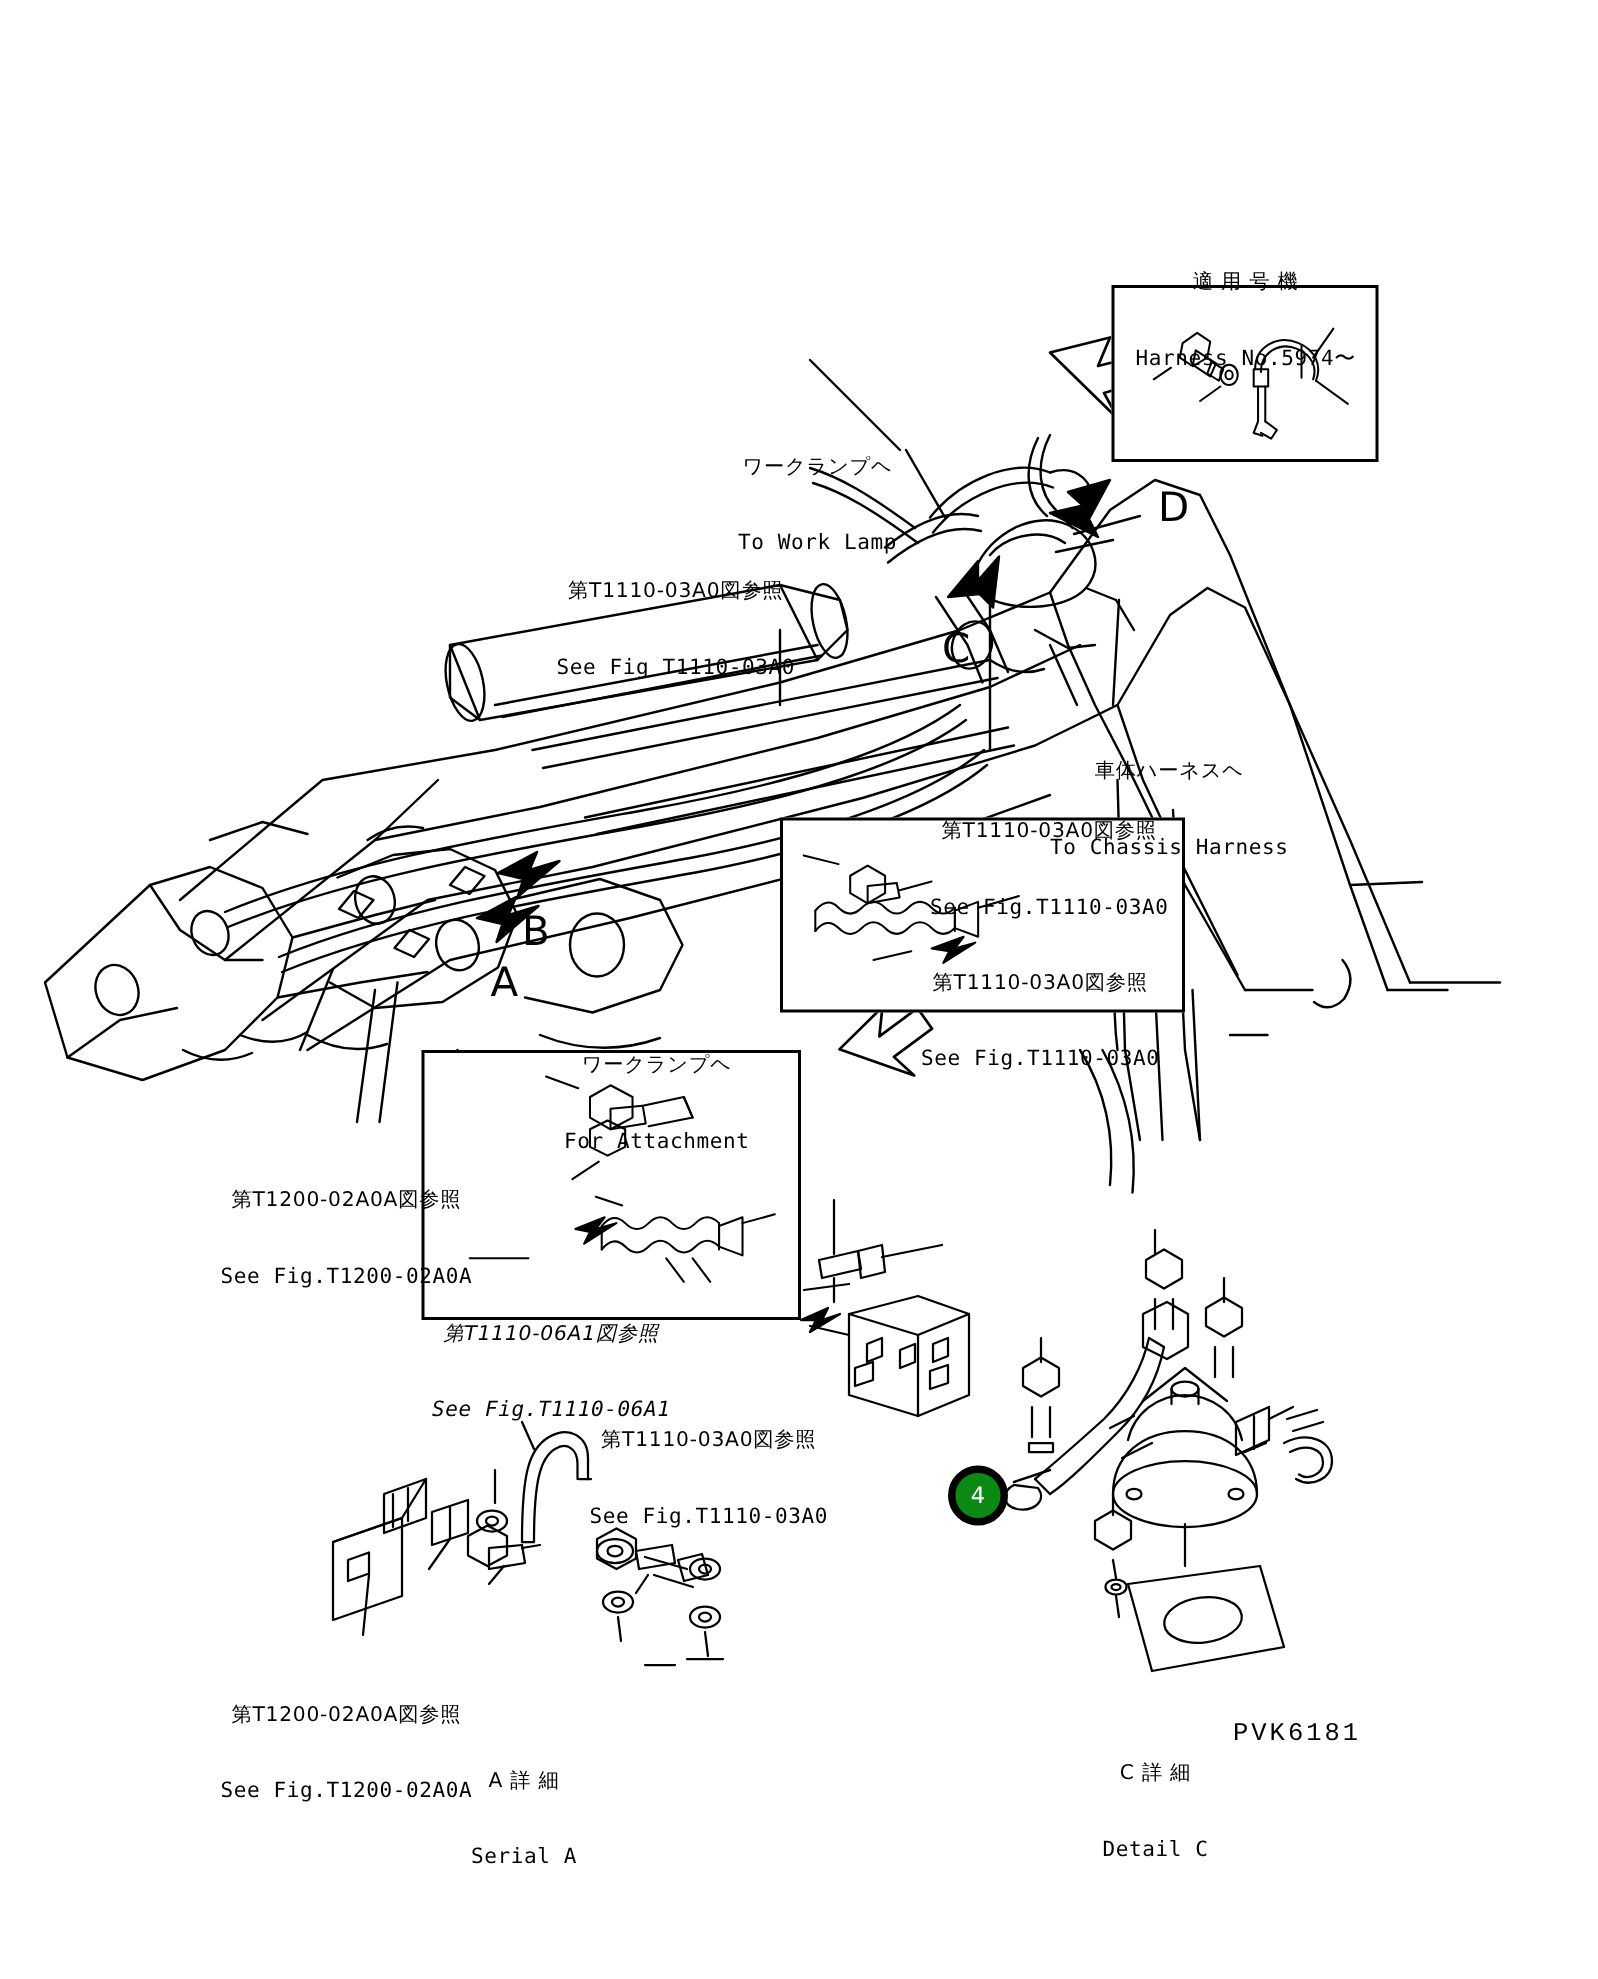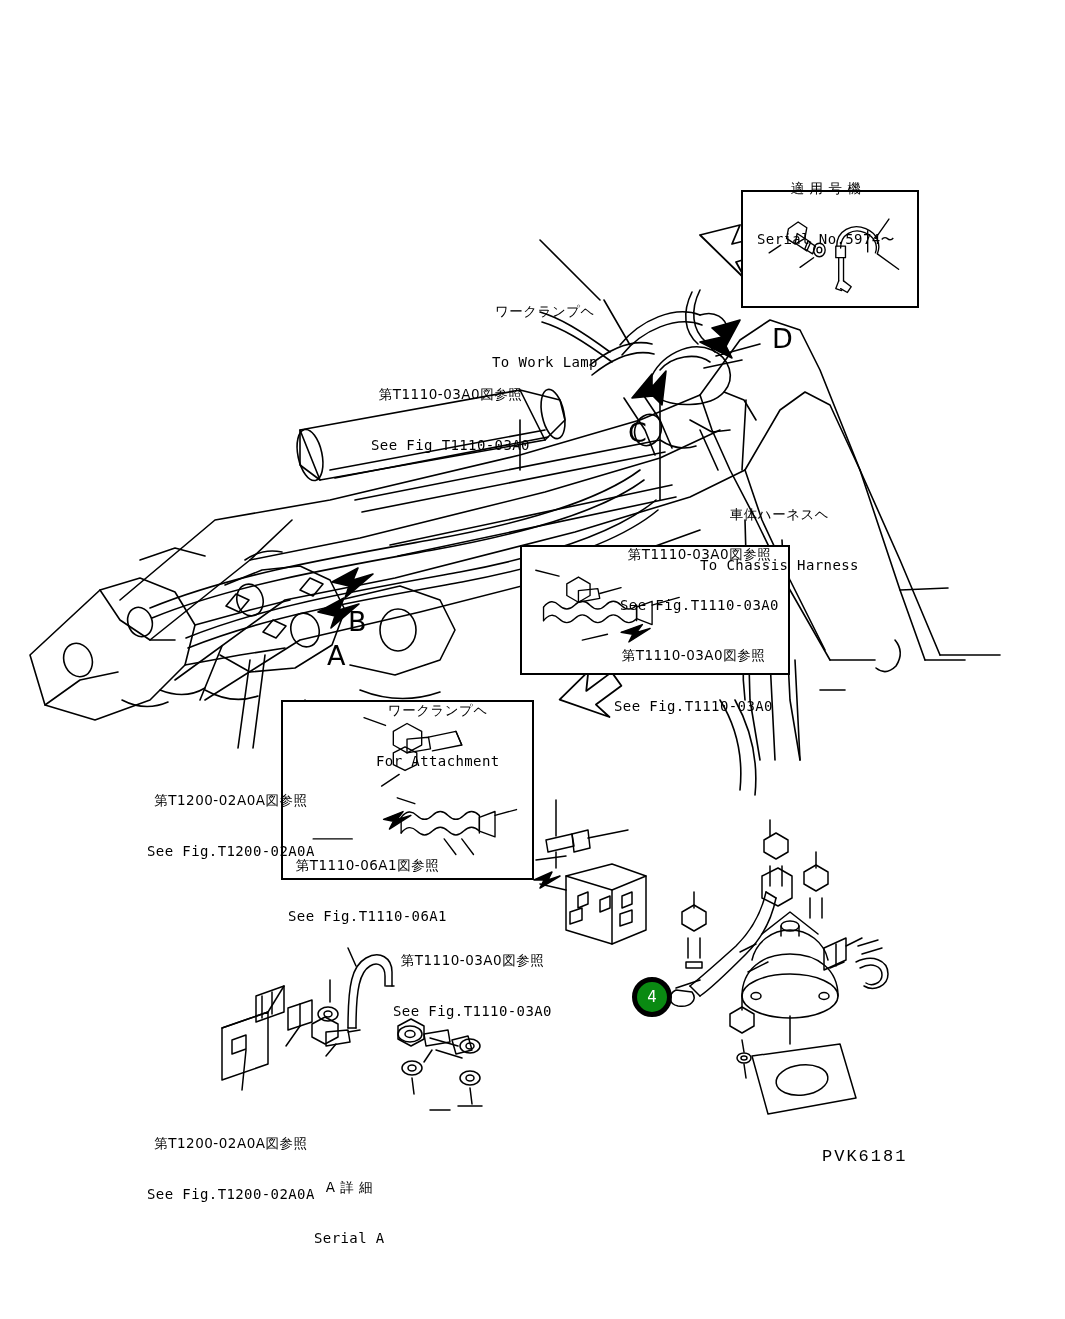--- a/index.html
+++ b/index.html
@@ -356,21 +356,21 @@
     </g>
   </svg>
 
   <div class="lbl big" style="left:327px;top:641px;">A</div>
   <div class="lbl big" style="left:348px;top:607px;">B</div>
   <div class="lbl big" style="left:628px;top:418px;">C</div>
   <div class="lbl big" style="left:772px;top:324px;">D</div>
 
   <div class="lbl" style="left:757px;top:145px;">
     <div class="jp">適 用 号 機</div>
-    <div class="en">Serial No.5974〜</div>
+    <div class="en">Harness No.5974〜</div>
   </div>
 
   <div class="lbl" style="left:700px;top:471px;">
     <div class="jp">車体ハーネスヘ</div>
     <div class="en">To Chassis Harness</div>
   </div>
 
   <div class="lbl" style="left:492px;top:268px;">
     <div class="jp">ワークランプヘ</div>
     <div class="en">To Work Lamp</div>
@@ -394,40 +394,44 @@
   <div class="lbl" style="left:614px;top:612px;">
     <div class="jp">第T1110-03A0図参照</div>
     <div class="en">See Fig.T1110-03A0</div>
   </div>
 
   <div class="lbl" style="left:147px;top:757px;">
     <div class="jp">第T1200-02A0A図参照</div>
     <div class="en">See Fig.T1200-02A0A</div>
   </div>
 
-  <div class="lbl" style="left:288px;top:822px;">
+  <div class="lbl" style="left:288px;top:846px;font-style:italic;">
     <div class="jp">第T1110-06A1図参照</div>
     <div class="en">See Fig.T1110-06A1</div>
   </div>
 
   <div class="lbl" style="left:393px;top:917px;">
     <div class="jp">第T1110-03A0図参照</div>
     <div class="en">See Fig.T1110-03A0</div>
   </div>
 
   <div class="lbl" style="left:147px;top:1100px;">
     <div class="jp">第T1200-02A0A図参照</div>
     <div class="en">See Fig.T1200-02A0A</div>
   </div>
 
   <div class="lbl" style="left:314px;top:1144px;">
     <div class="jp">A 詳 細</div>
     <div class="en">Serial A</div>
   </div>
 
 
+  <div class="lbl" style="left:735px;top:1139px;">
+    <div class="jp">C 詳 細</div>
+    <div class="en">Detail C</div>
+  </div>
 
 
   <div class="lbl dwg" style="left:822px;top:1147px;font-family:Liberation Mono, monospace;">PVK6181</div>
 
   <div class="badge" style="left:632px;top:977px;">4</div>
 
 </div>
 
 </body></html>

